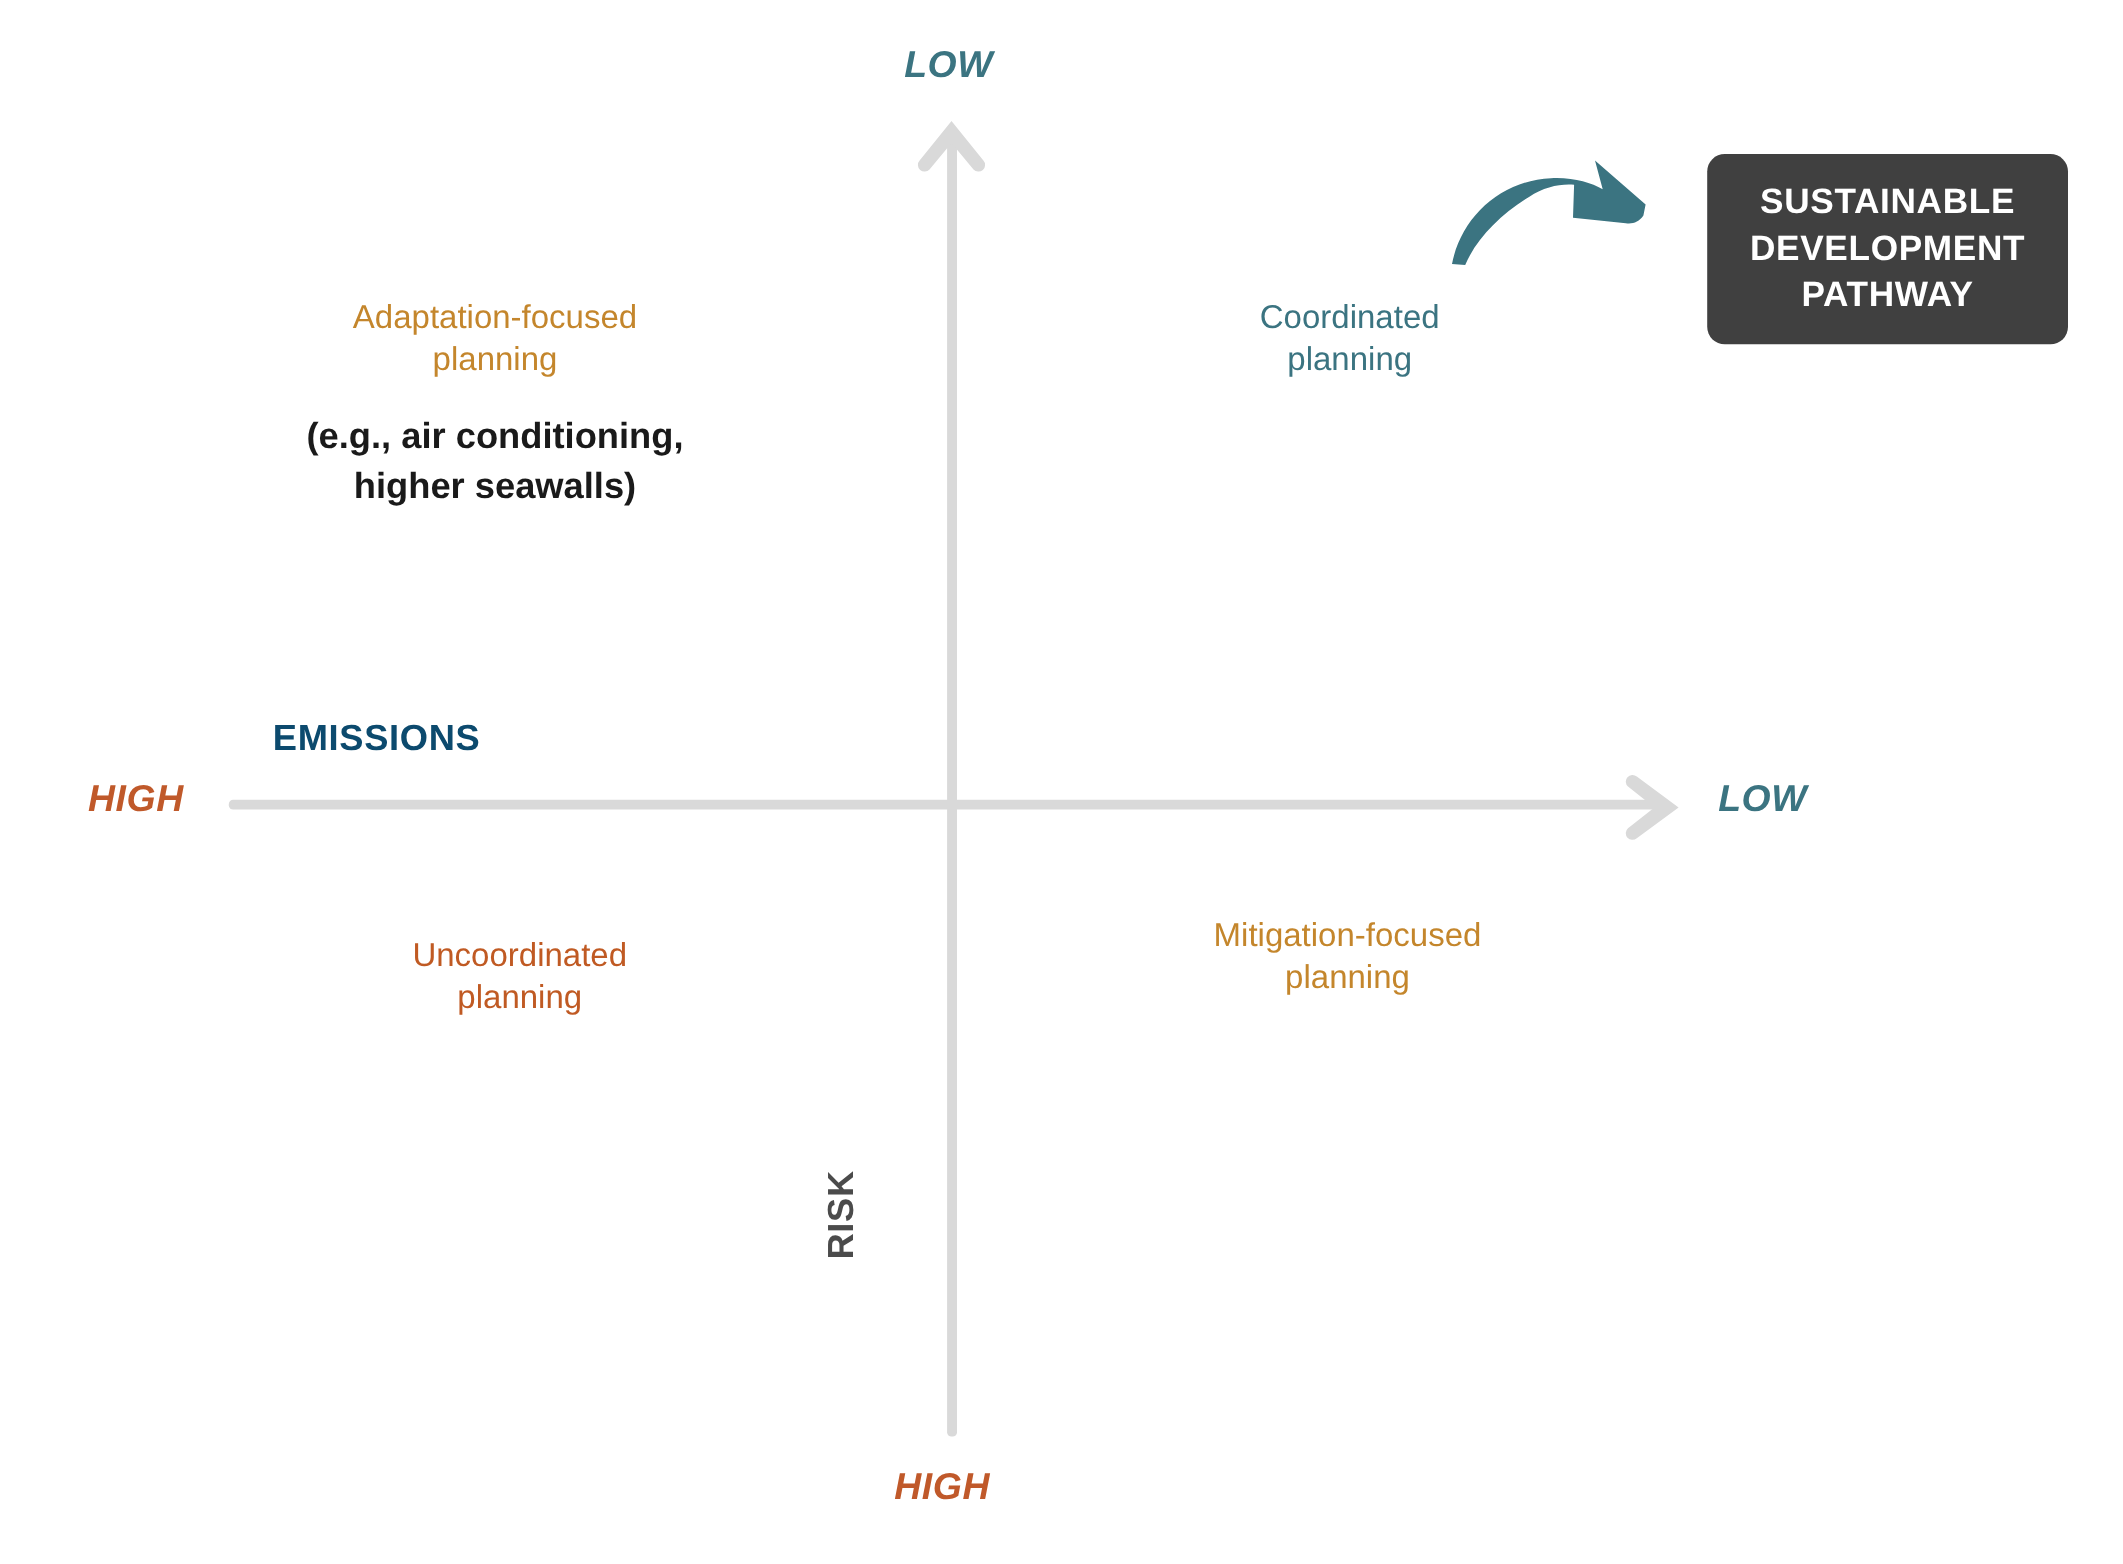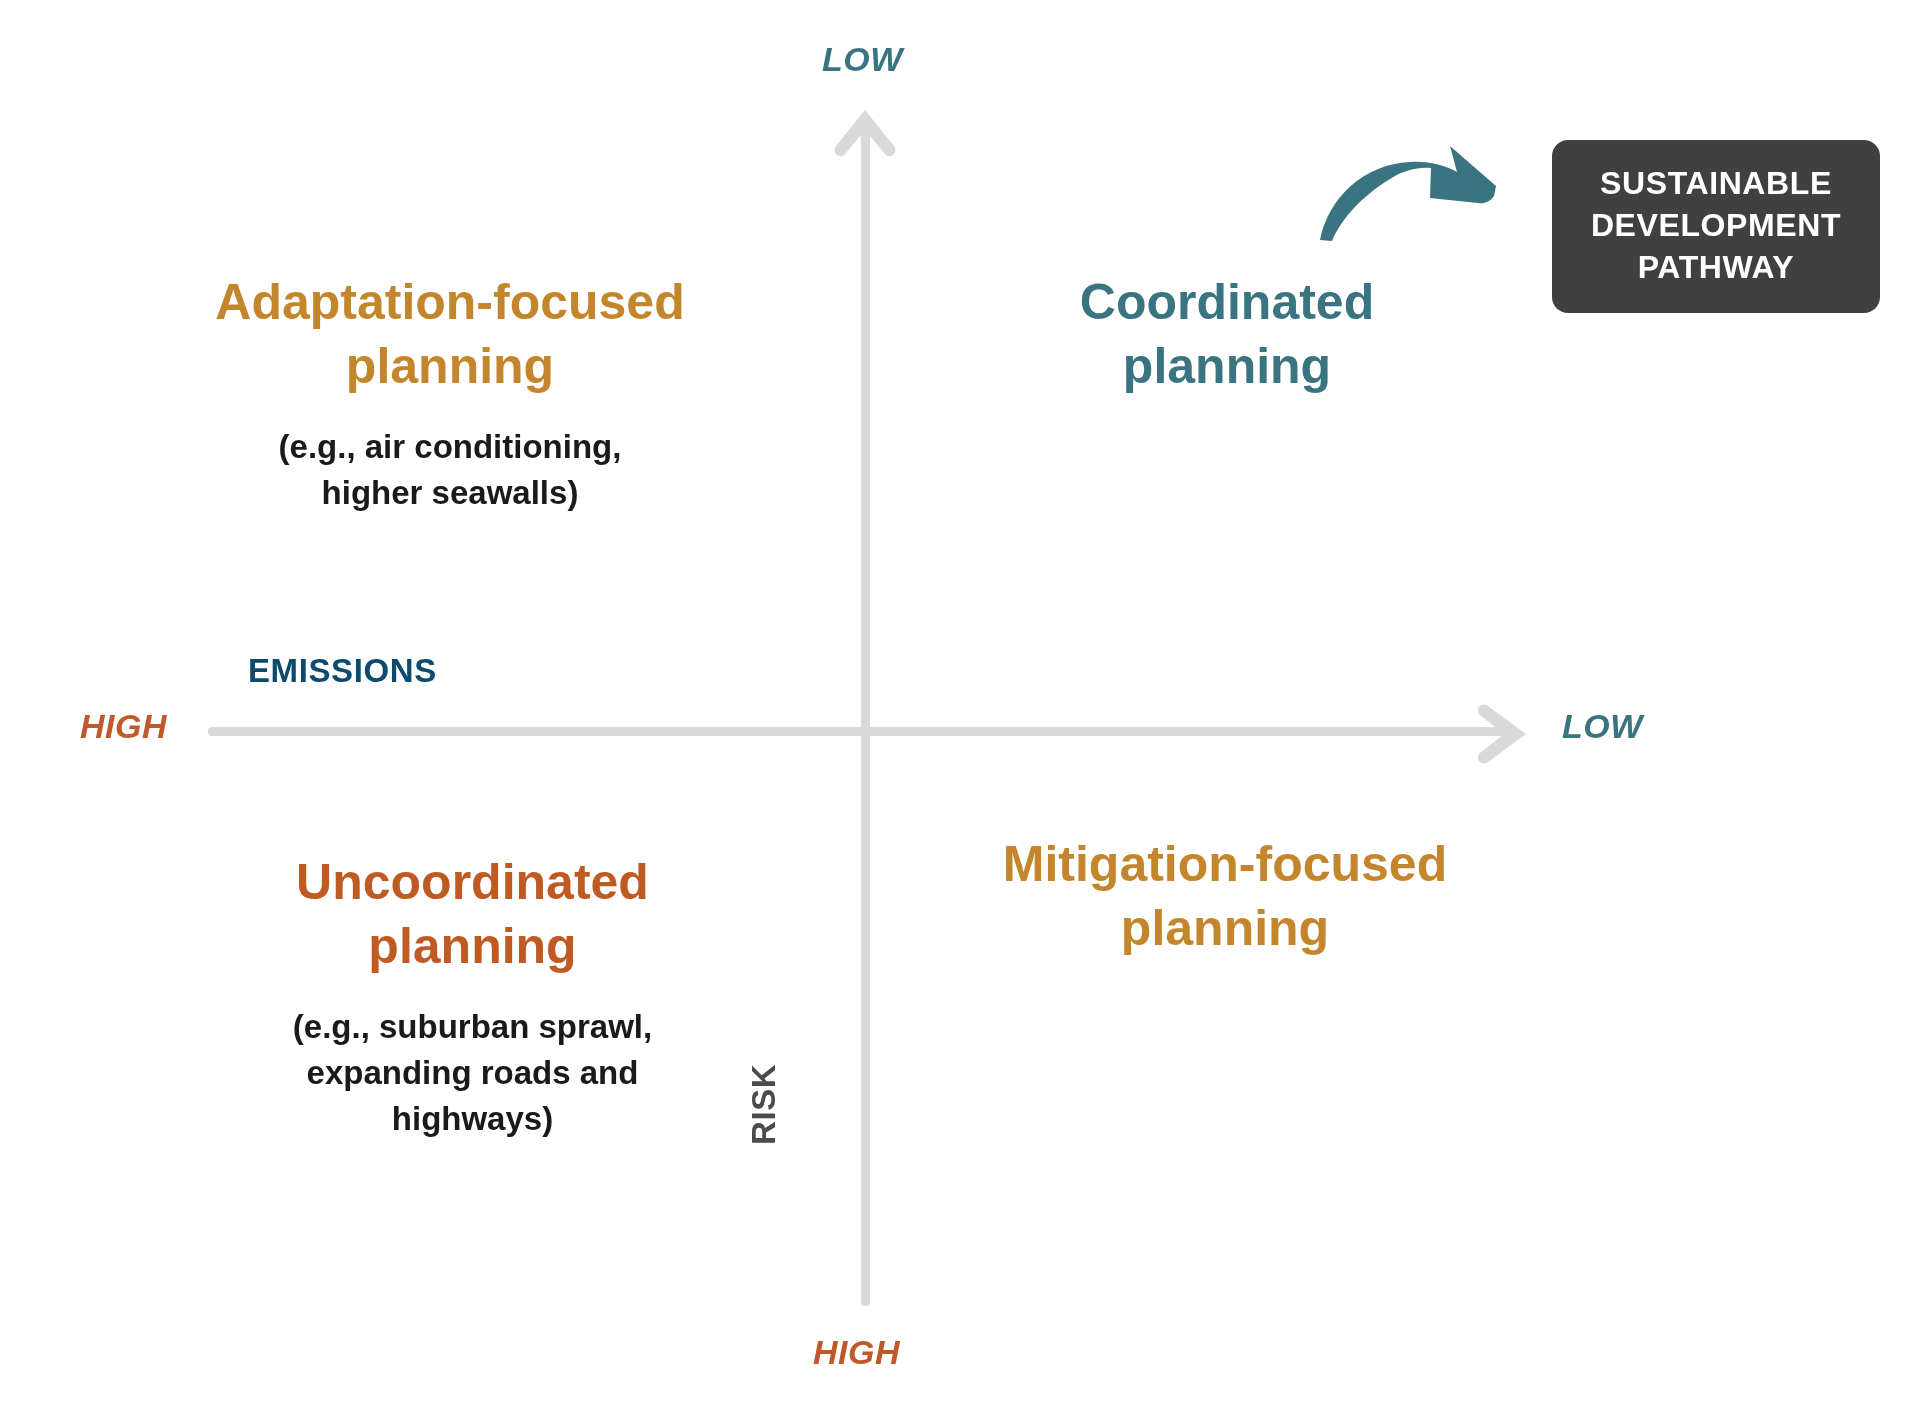--- a/index.html
+++ b/index.html
@@ -85,22 +85,22 @@
     transform: rotate(-90deg);
     transform-origin: left top;
   }
 
   
   .quadrant {
     position: absolute;
     text-align: center;
   }
   .quadrant-title {
-    font-size: 50px;
-    font-weight: bold;
+    font-size: 30px;
+    font-weight: normal;
     line-height: 1.28;
     margin: 0 0 26px 0;
     white-space: pre-line;
   }
   .quadrant-body {
     font-size: 33px;
     line-height: 1.40;
     color: #1a1a1a;
     margin: 0;
     white-space: pre-line;
@@ -182,23 +182,20 @@
 </div>
 
 <div class="quadrant" id="quadrant-coordinated">
   <div class="quadrant-title">Coordinated
 planning</div>
 </div>
 
 <div class="quadrant" id="quadrant-uncoordinated">
   <div class="quadrant-title">Uncoordinated
 planning</div>
-  <div class="quadrant-body">(e.g., suburban sprawl,
-expanding roads and
-highways)</div>
 </div>
 
 <div class="quadrant" id="quadrant-mitigation">
   <div class="quadrant-title">Mitigation-focused
 planning</div>
 </div>
 
 <svg id="pathway-arrow-icon" viewBox="0 0 180 105">
   <path d="M2 100
            C 10 58, 46 24, 92 22

